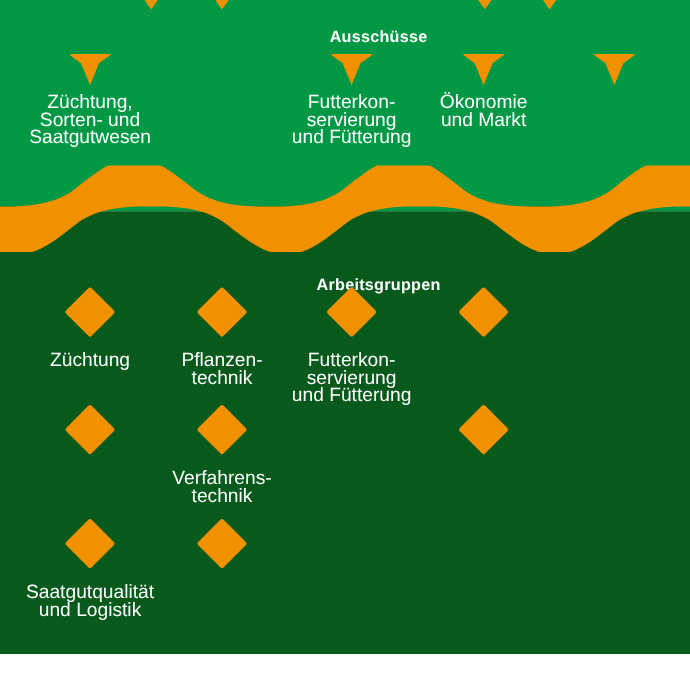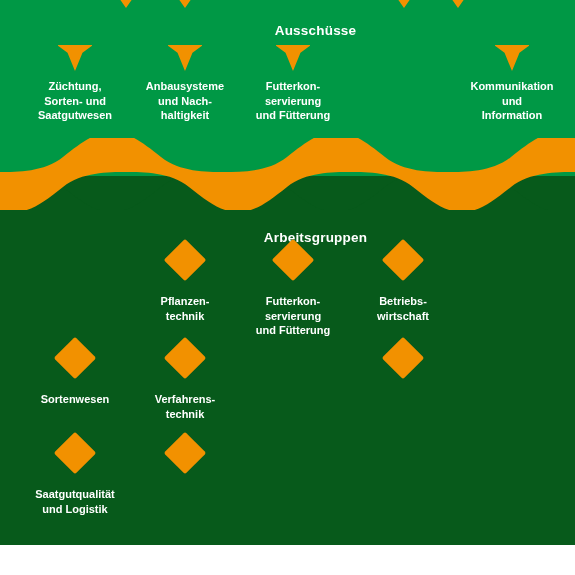--- a/index.html
+++ b/index.html
@@ -21,21 +21,21 @@
   .sec-title{
     position:absolute;left:0;width:575px;text-align:center;
     color:#ffffff;font-size:13.5px;font-weight:700;letter-spacing:.2px;padding-left:28px;
   }
   #title-ausschuesse{top:23px;}
   #title-arbeitsgruppen{top:230px;text-align:center;}
 
   
   .node{position:absolute;width:120px;margin-left:-60px;text-align:center;}
   .node .label{
-    color:#ffffff;font-size:11px;line-height:14.5px;font-weight:700;
+    color:#ffffff;font-size:16px;line-height:14.5px;font-weight:400;
     white-space:pre-line;display:block;
   }
 
   
   .fan{
     width:34px;height:26px;margin:0 auto 8px auto;
     background:#F29100;
     clip-path:polygon(0% 0%, 100% 0%, 100% 3%, 72% 30%, 50% 100%, 28% 30%, 0% 3%);
   }
   
@@ -118,69 +118,68 @@
   <div class="top-clip" style="left:458px"></div>
 
   <div class="sec-title" id="title-ausschuesse">Ausschüsse</div>
 
   <div class="node" style="left:75px;top:45px">
     <div class="fan"></div>
     <span class="label">Züchtung,
 Sorten- und
 Saatgutwesen</span>
   </div>
-  <div class="node" style="left:185px;top:45px">
-    <div class="fan"></div>
-    <span class="label">Anbausysteme
-und Nach-
-haltigkeit</span>
-  </div>
   <div class="node" style="left:293px;top:45px">
     <div class="fan"></div>
     <span class="label">Futterkon-
 servierung
 und Fütterung</span>
   </div>
+  <div class="node" style="left:403px;top:45px">
+    <div class="fan"></div>
+    <span class="label">Ökonomie
+und Markt</span>
+  </div>
   <div class="node" style="left:512px;top:45px">
     <div class="fan"></div>
-    <span class="label">Kommunikation
-und
-Information</span>
   </div>
 
   <div class="sec-title" id="title-arbeitsgruppen">Arbeitsgruppen</div>
 
+  <div class="node" style="left:75px;top:250px">
+    <div class="dia-wrap">
+        <div class="dia"></div>
+      </div>
+    <span class="label">Züchtung</span>
+  </div>
   <div class="node" style="left:185px;top:250px">
     <div class="dia-wrap">
         <div class="dia"></div>
       </div>
     <span class="label">Pflanzen-
 technik</span>
   </div>
   <div class="node" style="left:293px;top:250px">
     <div class="dia-wrap">
         <div class="dia"></div>
       </div>
     <span class="label">Futterkon-
 servierung
 und Fütterung</span>
   </div>
   <div class="node" style="left:403px;top:250px">
     <div class="dia-wrap">
         <div class="dia"></div>
       </div>
-    <span class="label">Betriebs-
-wirtschaft</span>
   </div>
 
   <div class="node" style="left:75px;top:348px">
     <div class="dia-wrap">
         <div class="dia"></div>
       </div>
-    <span class="label">Sortenwesen</span>
   </div>
   <div class="node" style="left:185px;top:348px">
     <div class="dia-wrap">
         <div class="dia"></div>
       </div>
     <span class="label">Verfahrens-
 technik</span>
   </div>
   <div class="node" style="left:403px;top:348px">
     <div class="dia-wrap">

